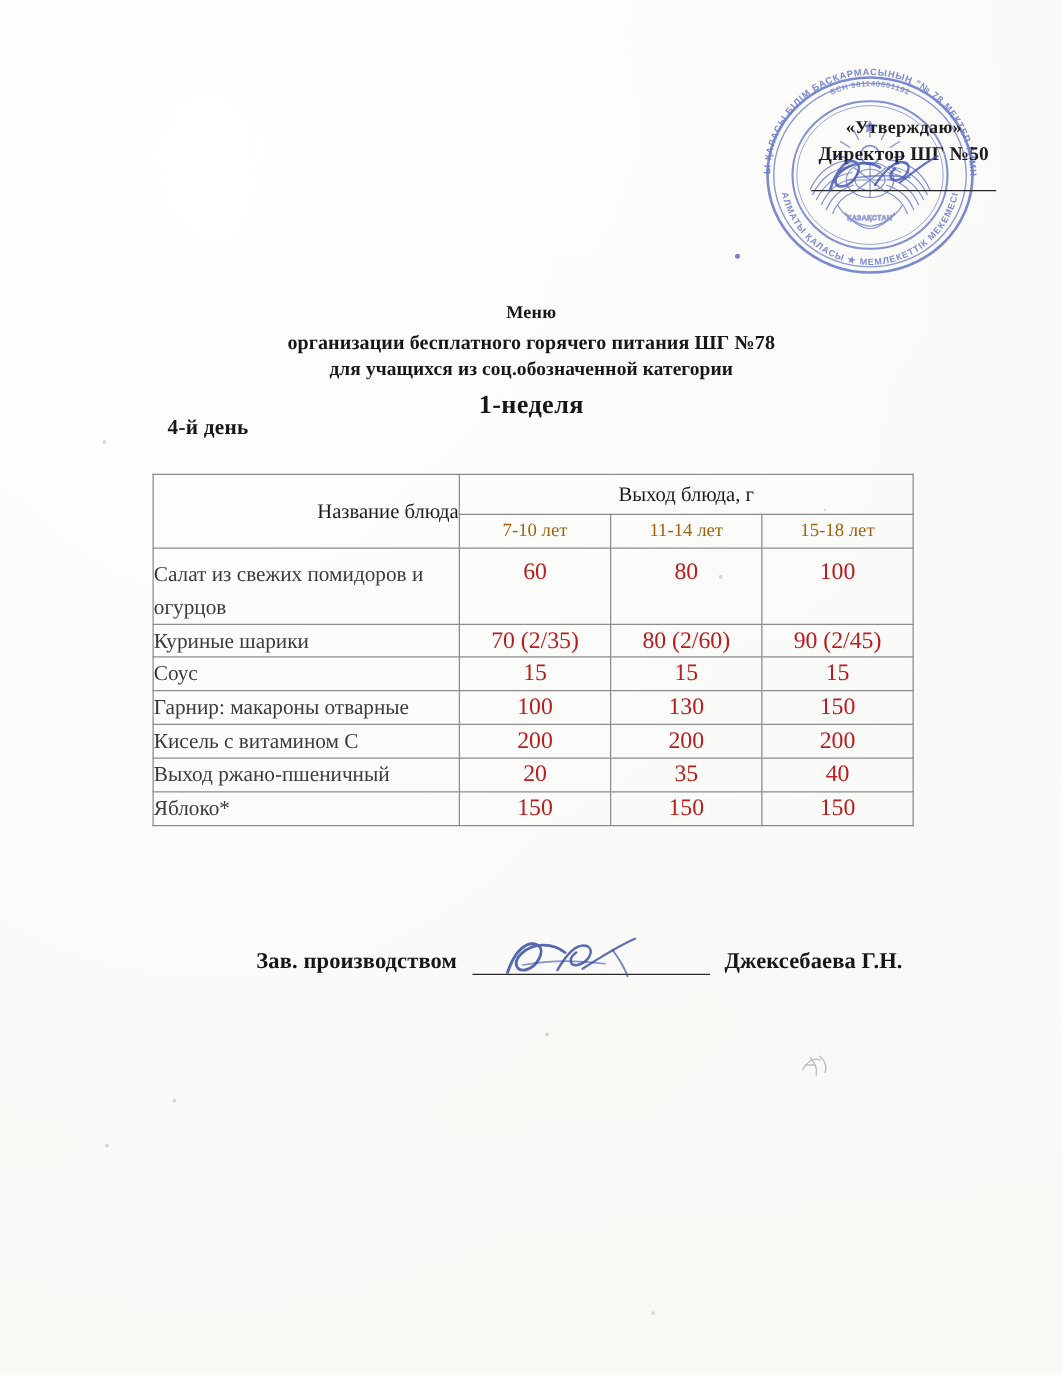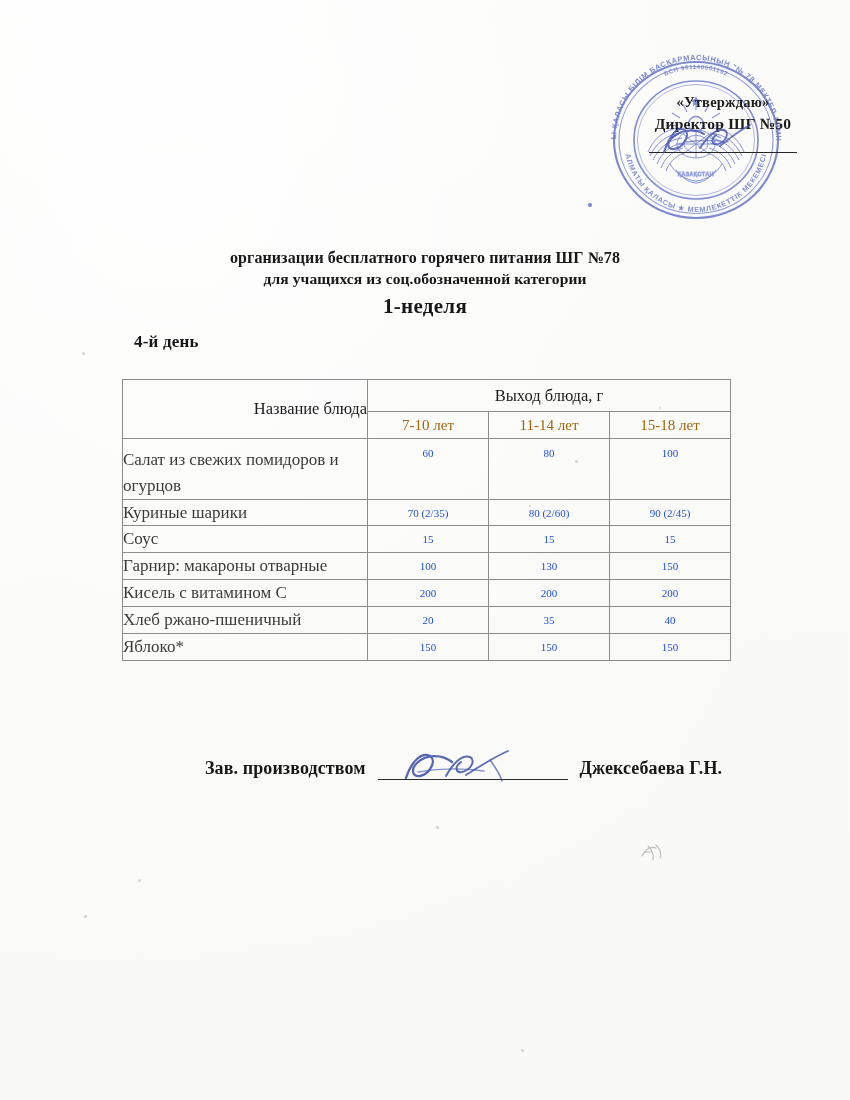--- a/index.html
+++ b/index.html
@@ -149,22 +149,22 @@
   }
 
   .td-dish {
     font-size: 17px;
     color: #3a3a3a;
     padding: 7px 8px 7px 10px;
     text-align: left;
     line-height: 1.52;
   }
   .td-val {
-    font-size: 11px;
-    color: #1d4ed8;
+    font-size: 19px;
+    color: #b91c1c;
     text-align: center;
     padding: 7px 2px;
   }
   .row-tall .td-dish, .row-tall .td-val { height: 46px; vertical-align: top; padding-top: 8px; }
   .row-tall .td-val { vertical-align: top; }
 
   
   .sig-row {
     position: absolute;
     left: 205px;
@@ -306,20 +306,21 @@
   <svg class="director-sig" viewBox="0 0 118 46" xmlns="http://www.w3.org/2000/svg">
     <g fill="none" stroke="#4456b4" stroke-linecap="round" stroke-linejoin="round" opacity="0.82">
       <path d="M 8,34 C 14,16 22,8 29,12 C 35,16 27,30 18,31 C 12,32 10,26 16,20 C 24,12 38,10 48,16" stroke-width="2.1"></path>
       <path d="M 44,30 C 52,18 60,10 68,12 C 74,14 70,24 62,26 C 56,27 54,22 60,17" stroke-width="1.9"></path>
       <path d="M 64,28 C 74,20 84,12 94,7" stroke-width="1.7"></path>
       <path d="M 30,24 C 44,22 58,22 72,24" stroke-width="1.4" opacity="0.75"></path>
     </g>
   </svg>
 
   <div class="doc-head">
+    <div class="head-menu">Меню</div>
     <div class="head-org">организации бесплатного горячего питания ШГ №78</div>
     <div class="head-cat">для учащихся из соц.обозначенной категории</div>
     <div class="head-week">1-неделя</div>
   </div>
 
   <div class="day-label">4-й день</div>
 
   <table class="menu-table">
     <colgroup>
       <col class="col-name">
@@ -363,21 +364,21 @@
         <td class="td-val">130</td>
         <td class="td-val">150</td>
       </tr>
       <tr>
         <td class="td-dish">Кисель с витамином С</td>
         <td class="td-val">200</td>
         <td class="td-val">200</td>
         <td class="td-val">200</td>
       </tr>
       <tr>
-        <td class="td-dish">Хлеб ржано-пшеничный</td>
+        <td class="td-dish">Выход ржано-пшеничный</td>
         <td class="td-val">20</td>
         <td class="td-val">35</td>
         <td class="td-val">40</td>
       </tr>
       <tr>
         <td class="td-dish">Яблоко*</td>
         <td class="td-val">150</td>
         <td class="td-val">150</td>
         <td class="td-val">150</td>
       </tr>

